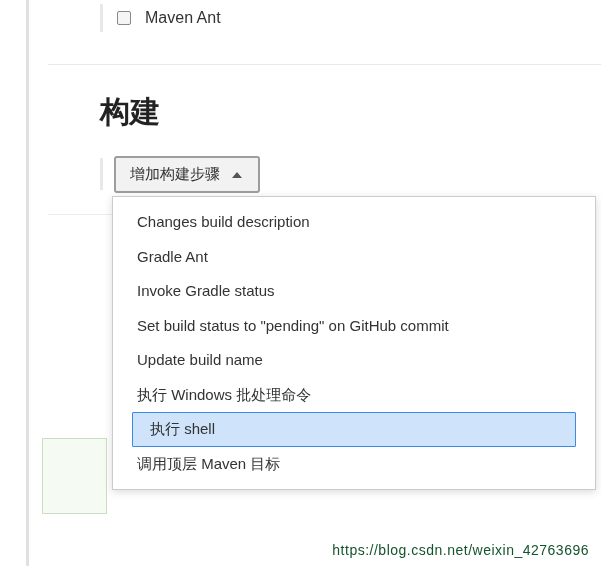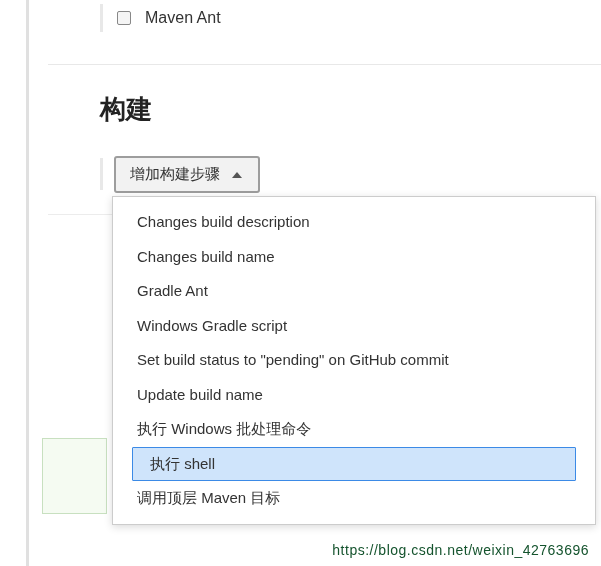--- a/index.html
+++ b/index.html
@@ -52,21 +52,21 @@
       left: 48px;
       top: 64px;
       right: 0;
       height: 1px;
       background: #e8e8e8;
     }
     .section-title {
       position: absolute;
       left: 100px;
       top: 92px;
-      font-size: 26px;
+      font-size: 30px;
       font-weight: bold;
       color: #222;
     }
     .add-step-button {
       position: absolute;
       left: 114px;
       top: 156px;
       border: 2px solid #9d9d9d;
       border-radius: 3px;
       background: #f2f2f2;
@@ -166,23 +166,22 @@
 <button class="add-step-button">
   <span>增加构建步骤</span>
   <span class="caret-up"></span>
 </button>
 
 <div class="bottom-divider"></div>
 <div class="green-box"></div>
 
 <div class="dropdown-panel" id="dropdown">
     <div class="dropdown-item">Changes build description</div>
-    <div class="dropdown-item">Changes build name</div>
     <div class="dropdown-item">Gradle Ant</div>
-    <div class="dropdown-item">Windows Gradle script</div>
+    <div class="dropdown-item">Invoke Gradle status</div>
     <div class="dropdown-item">Set build status to "pending" on GitHub commit</div>
     <div class="dropdown-item">Update build name</div>
     <div class="dropdown-item">执行 Windows 批处理命令</div>
     <div class="dropdown-item highlighted">执行 shell</div>
     <div class="dropdown-item">调用顶层 Maven 目标</div>
   </div>
 
 <div class="watermark">https://blog.csdn.net/weixin_42763696</div>
 
 </body></html>

